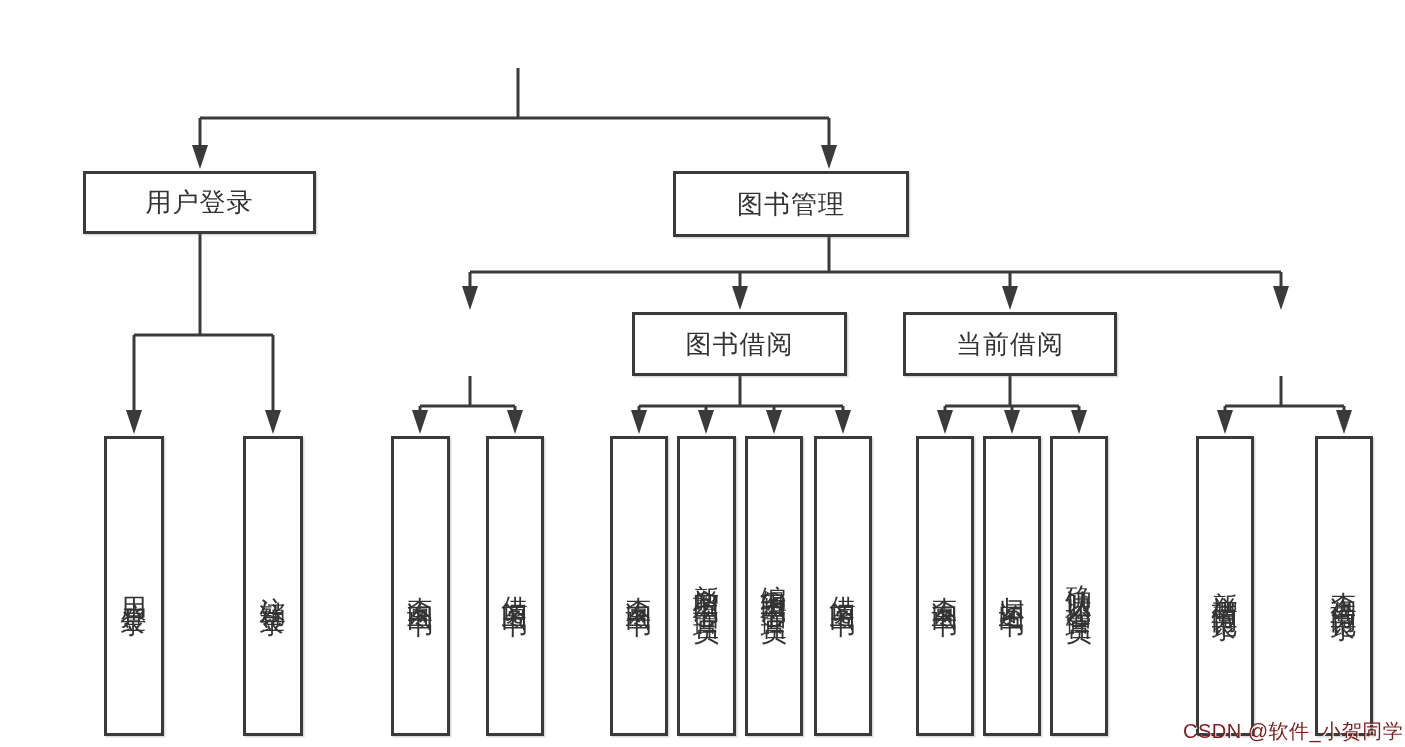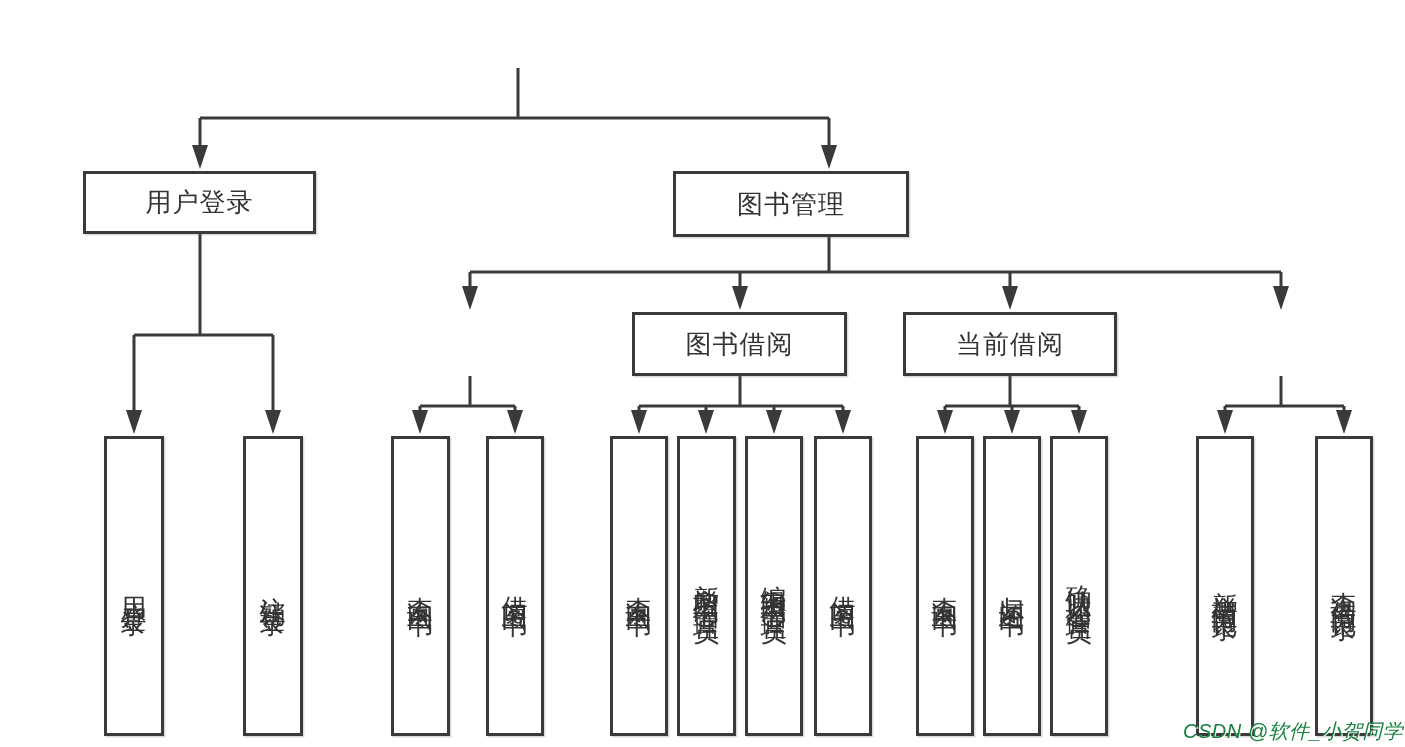--- a/index.html
+++ b/index.html
@@ -42,25 +42,24 @@
     text-orientation: mixed;
     letter-spacing: 5px;
     line-height: 1;
   }
   .watermark {
     position: absolute;
     left: 1183px;
     top: 718px;
     font-size: 20px;
     letter-spacing: 0.5px;
-    color: #15803d;
+    color: #7f1d1d;
     text-shadow: 1px 1px 0 rgba(255,255,255,0.9);
     white-space: nowrap;
     z-index: 5;
-    font-style: italic;
   }
 </style>
 </head>
 <body>
 
 <div class="stage">
 
   <svg class="connectors" viewBox="0 0 1405 747" xmlns="http://www.w3.org/2000/svg">
     <g stroke="#3a3a3a" stroke-width="3" fill="none">
       <path d="M518,68 L518,118 M200,118 L829,118 M200,118 L200,150 M829,118 L829,150"></path>

